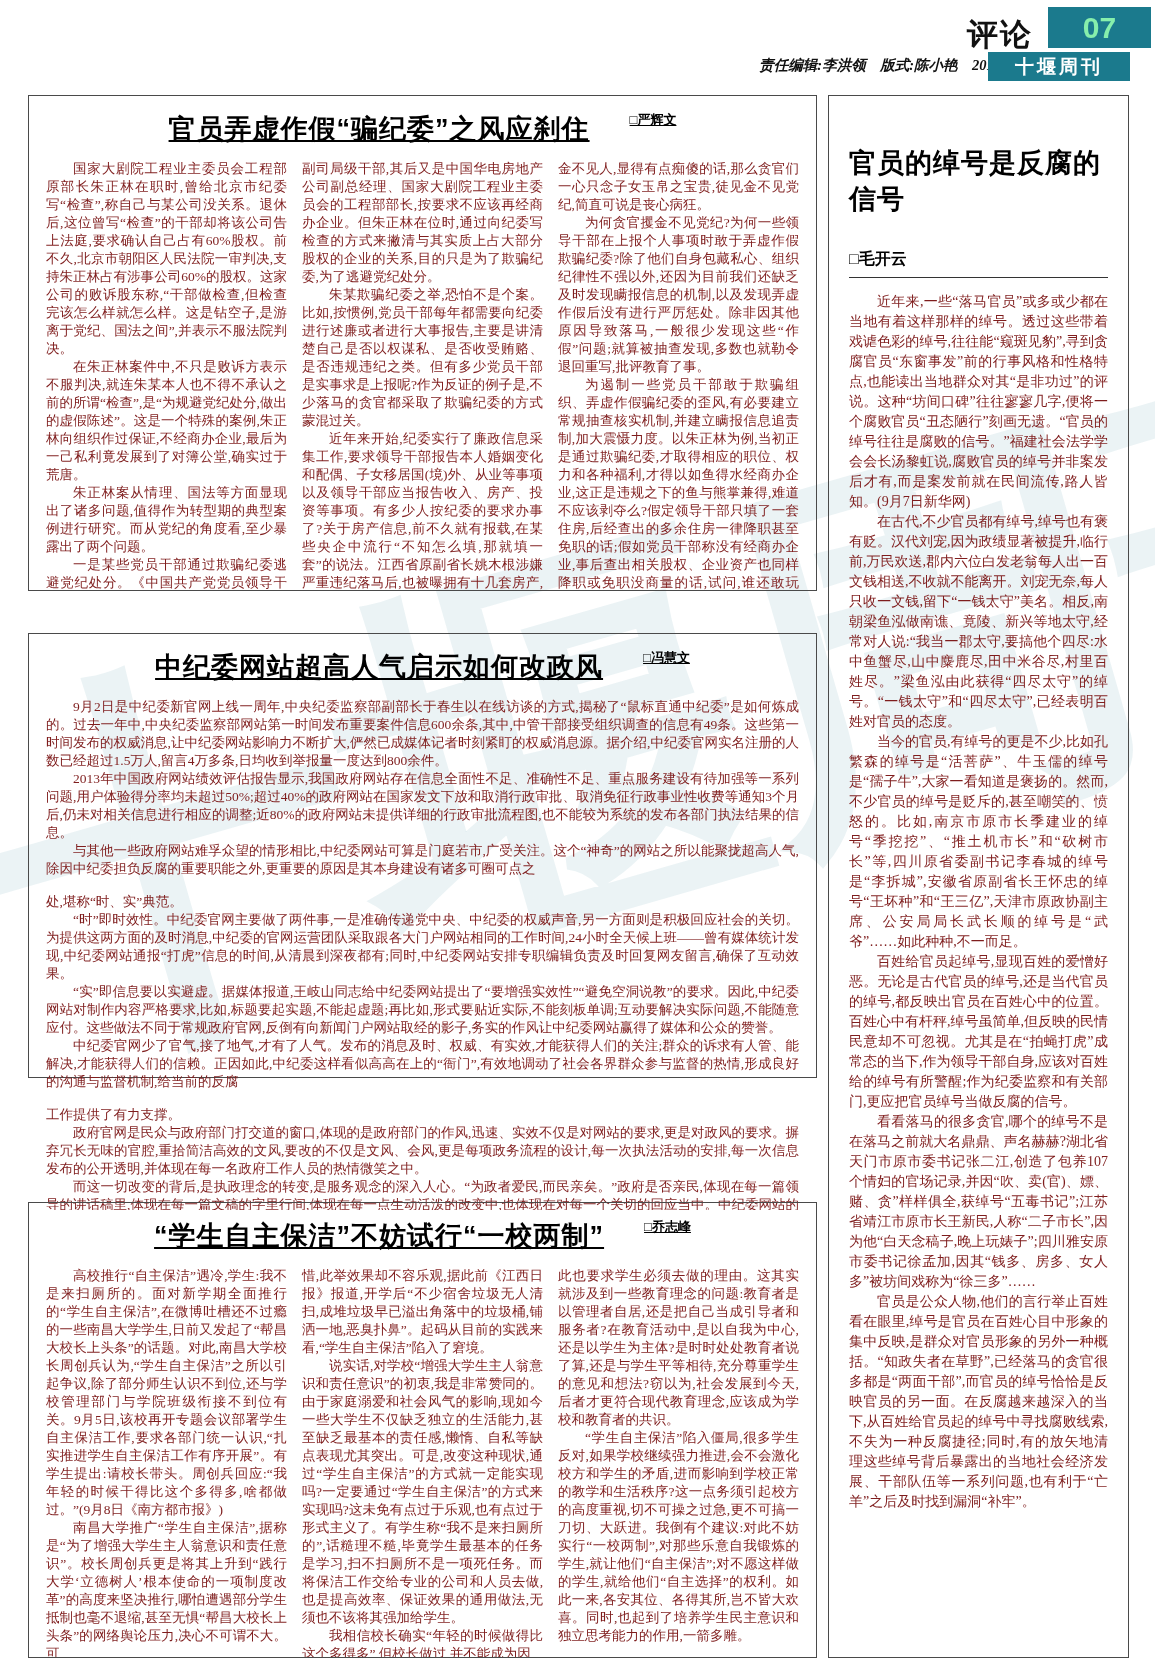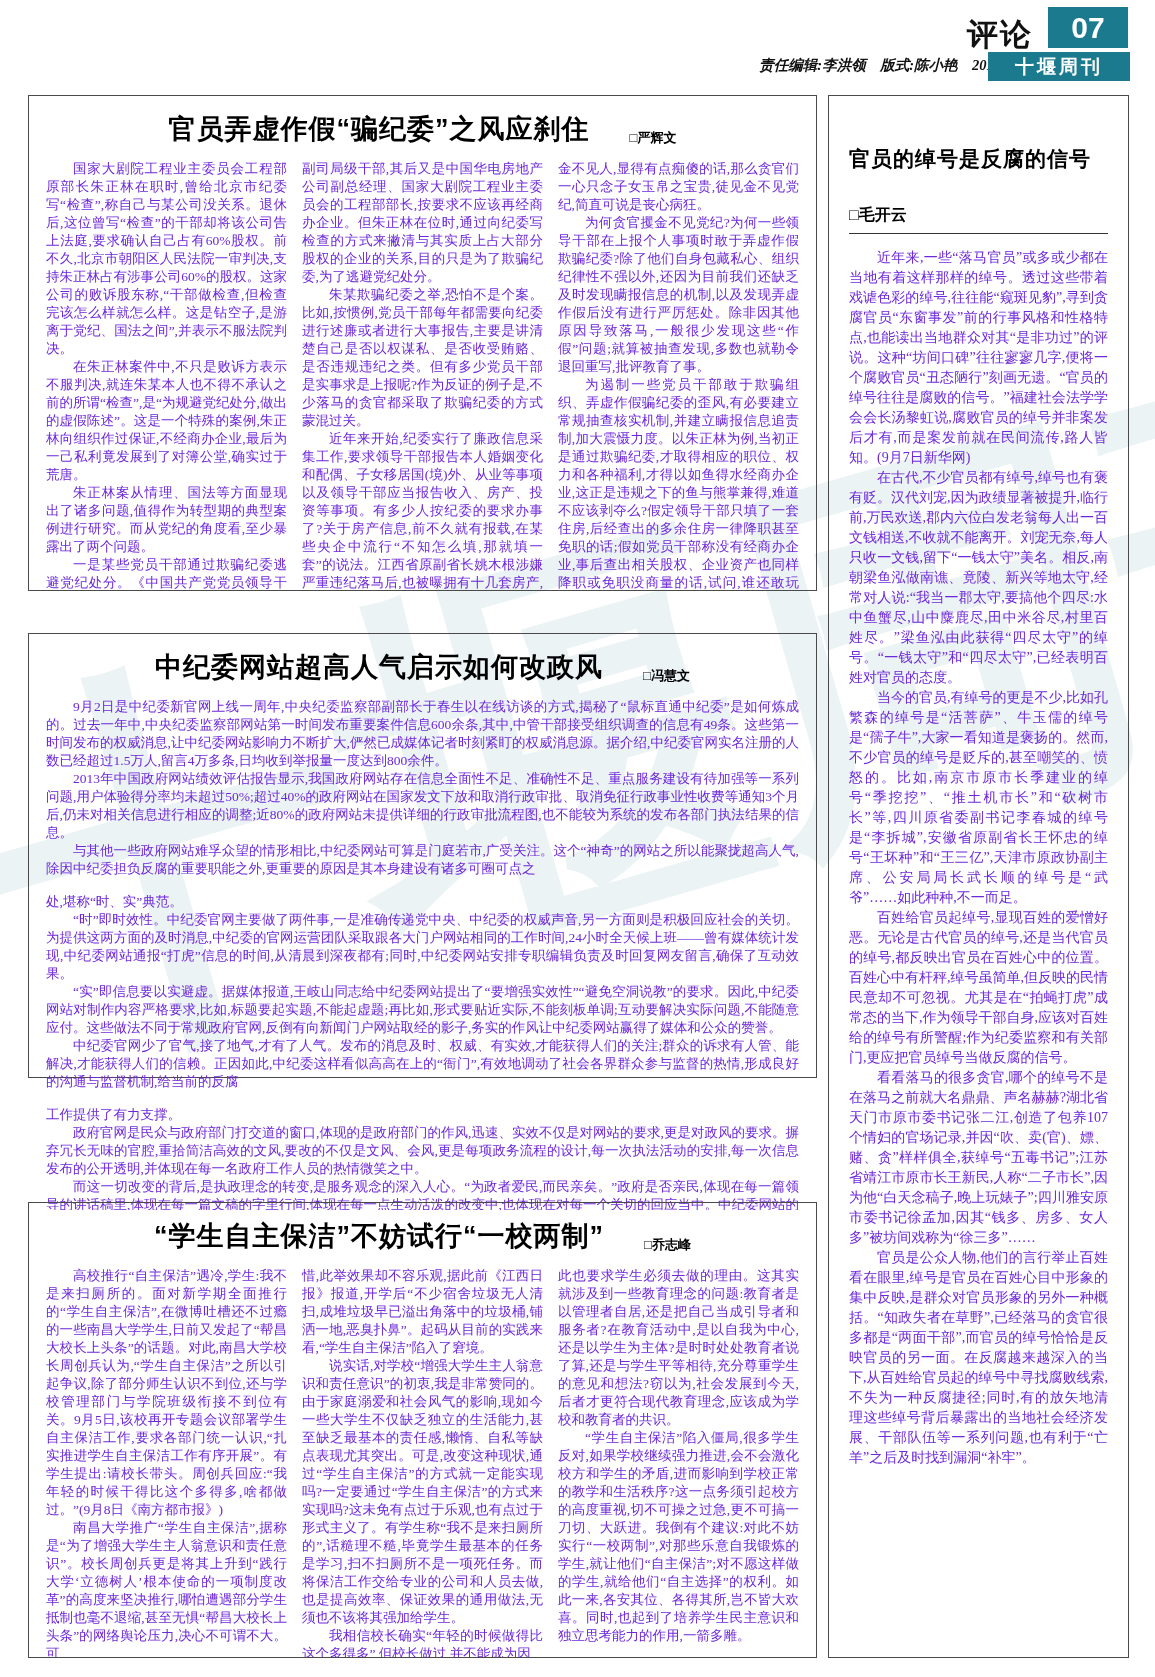--- a/index.html
+++ b/index.html
@@ -3,52 +3,52 @@
 <meta charset="utf-8">
 <style>
   html,body{margin:0;padding:0;background:#e8e8e8;}
   .page{position:relative;width:1155px;height:1677px;background:#ffffff;margin:0 auto;
         font-family:"Liberation Serif","DejaVu Serif",serif;overflow:hidden;}
   
   .section-label{position:absolute;top:14px;right:122px;font-size:31px;font-weight:bold;
         color:#111;letter-spacing:2px;}
   .editor-line{position:absolute;top:56px;right:125px;font-size:14.5px;font-weight:bold;
         font-style:italic;color:#111;}
-  .pagenum-box{position:absolute;left:1048px;top:7px;width:80px;height:41px;background:#1b7a8d;
-        color:#ffffff;font-size:30px;font-weight:bold;display:flex;align-items:center;justify-content:center;
+  .pagenum-box{position:absolute;left:1048px;top:7px;width:103px;height:41px;background:#1b7a8d;
+        color:#86efac;font-size:30px;font-weight:bold;display:flex;align-items:center;justify-content:center;
         font-family:"Liberation Sans","DejaVu Sans",sans-serif;}
   .masthead-bar{position:absolute;left:988px;top:52px;width:142px;height:29px;background:#1b7a8d;
         color:#fff;font-size:19px;font-weight:bold;letter-spacing:3px;display:flex;align-items:center;
         justify-content:center;}
   
   .watermark{position:absolute;top:430px;left:-60px;font-size:400px;font-weight:bold;
         color:rgba(28,122,141,0.09);transform:rotate(-16deg);white-space:nowrap;pointer-events:none;
         font-family:"Liberation Sans","DejaVu Sans",sans-serif;z-index:0;}
   
   .abox{position:absolute;border:1.5px solid #4a4a4a;background:transparent;z-index:1;box-sizing:border-box;}
   .box1{left:28px;top:95px;width:789px;height:496px;}
   .box2{left:28px;top:633px;width:789px;height:445px;}
   .box3{left:28px;top:1202px;width:789px;height:456px;}
   .sidebox{left:828px;top:95px;width:301px;height:1563px;}
-  .title-row{display:flex;justify-content:center;align-items:flex-end;gap:40px;margin-top:15px;}
+  .title-row{display:flex;justify-content:center;align-items:flex-start;gap:40px;margin-top:15px;text-decoration:underline;}
   .a-title{font-size:27px;font-weight:bold;color:#000;letter-spacing:1px;
         font-family:"Liberation Sans","DejaVu Sans",sans-serif;}
   .a-byline{font-size:13px;font-weight:bold;color:#000;
         font-family:"Liberation Sans","DejaVu Sans",sans-serif;}
   .art-body{display:flex;gap:15px;margin:13px 17px 0 17px;overflow:hidden;}
   .box1 .art-body{height:432px;}
   .box2 .art-body{height:512px;flex-direction:column;}
   .box3 .art-body{height:390px;}
   .col{flex:1;text-align:justify;}
-  .para{margin:0;font-size:13.5px;line-height:18px;color:#6d28d9;text-indent:2em;
+  .para{margin:0;font-size:13.5px;line-height:18px;color:#7f1d1d;text-indent:2em;
         text-justify:inter-ideograph;}
   .para.noindent{text-indent:0;}
   
   .side-inner{padding:0 20px;}
-  .s-title{margin-top:49px;font-size:21px;font-weight:bold;color:#000;letter-spacing:1px;
+  .s-title{margin-top:49px;font-size:27px;font-weight:bold;color:#000;letter-spacing:1px;
         font-family:"Liberation Sans","DejaVu Sans",sans-serif;}
   .s-byline{margin-top:32px;font-size:16px;font-weight:bold;color:#000;padding-bottom:7px;
         border-bottom:1.5px solid #333;font-family:"Liberation Sans","DejaVu Sans",sans-serif;}
   .s-body{margin-top:14px;text-align:justify;}
   .s-body .para{font-size:14px;line-height:20px;}
 </style>
 </head>
 <body>
 
 <div class="page">

